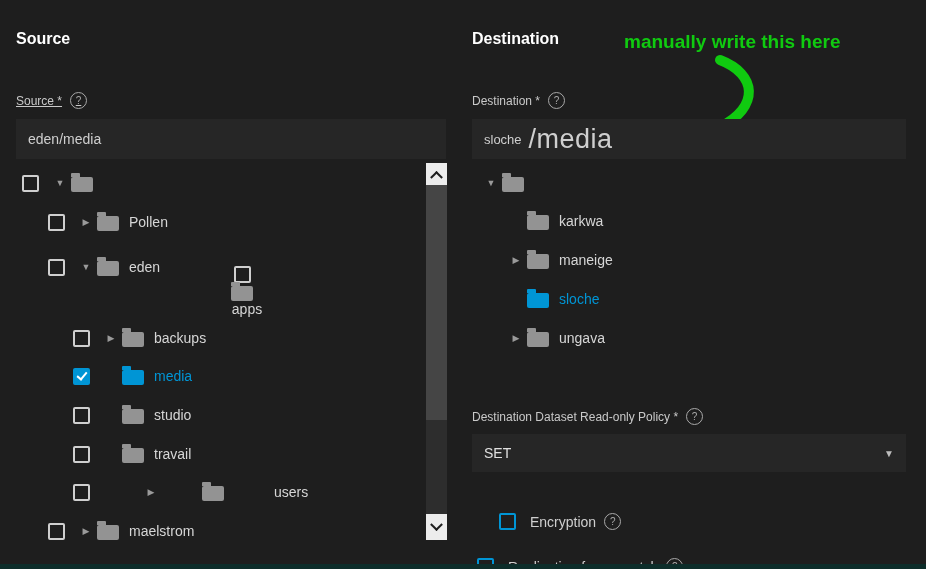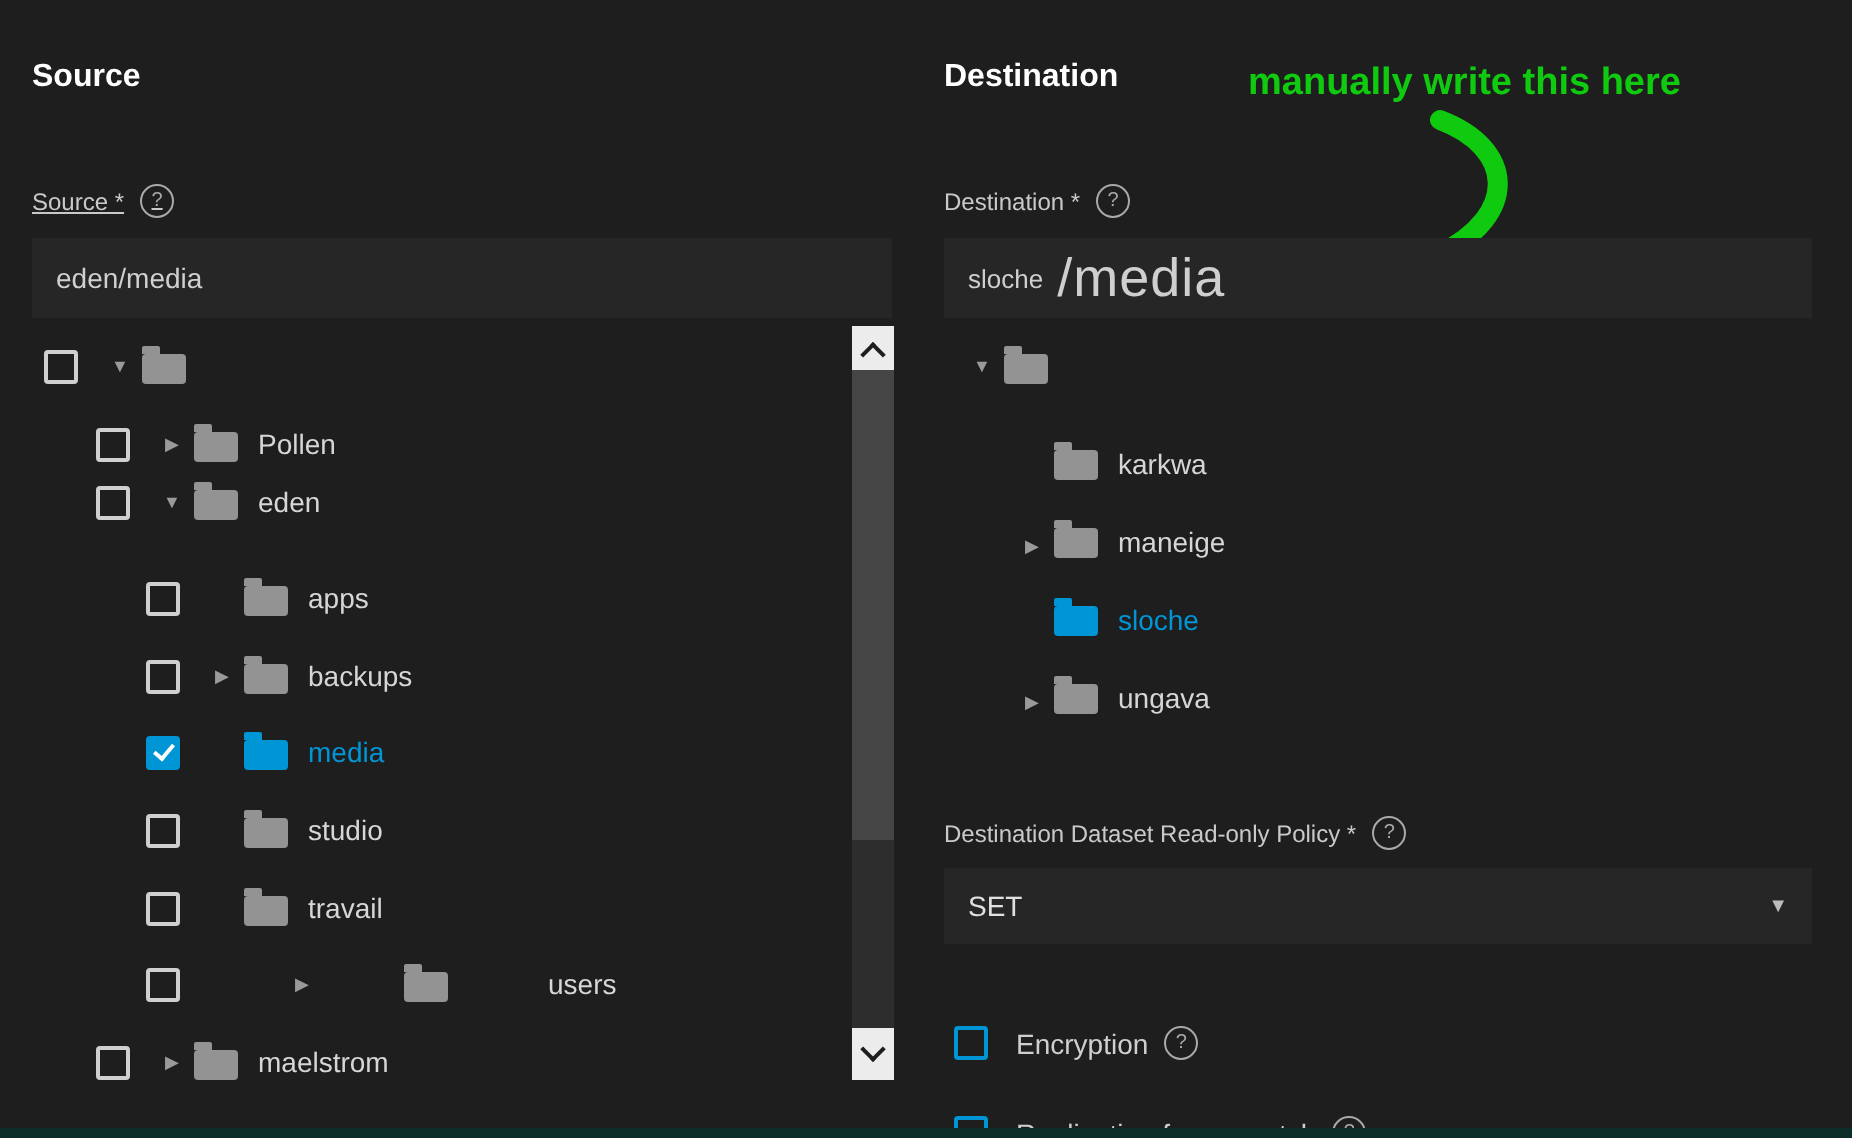--- a/index.html
+++ b/index.html
@@ -16,21 +16,21 @@
     width:15px;height:15px;border:1px solid #a9a9a9;border-radius:50%;
     color:#a9a9a9;font-size:10px;margin-left:8px;flex:none;cursor:pointer;}
   .help::before{content:"?";}
   .tinput{background:#262626;display:flex;align-items:center;
     padding:0 12px;color:#cfcfcf;font-size:14px;box-sizing:border-box;cursor:text;}
   .big-val{font-size:27px;color:#cfcfcf;margin-left:7px;font-weight:300;letter-spacing:.5px;}
   .tree{overflow:hidden;}
   .row{position:absolute;left:0;right:26px;height:38px;display:flex;align-items:center;
     font-size:14px;color:#d6d6d6;cursor:pointer;}
   .lvl0{padding-left:6px;} .lvl1{padding-left:32px;} .lvl2{padding-left:57px;}
-  .dlvl0{padding-left:8px;} .dlvl1{padding-left:33px;align-items:flex-end;}
+  .dlvl0{padding-left:8px;} .dlvl1{padding-left:33px;}
   .cb{width:17px;height:17px;border:2px solid #cfcfcf;border-radius:2px;
     margin-right:10px;flex:none;box-sizing:border-box;position:relative;cursor:pointer;}
   .cb.checked{background:#0095d5;border-color:#0095d5;}
   .cb.checked::after{content:"";position:absolute;left:4px;top:0px;width:4px;height:8px;
     border:solid #fff;border-width:0 2px 2px 0;transform:rotate(40deg);}
   .cb.blue-outline{border-color:#0095d5;}
   .exp{width:22px;flex:none;color:#9a9a9a;font-size:9px;text-align:center;cursor:pointer;}
   .exp.right::before{content:"▶";}
   .exp.down::before{content:"▼";}
   .folder{width:22px;height:15px;background:#939393;border-radius:2px;position:relative;
@@ -80,28 +80,28 @@
       <span class="folder"></span>
     </div>
 
     <div class="row lvl1" style="top:40px;">
       <span class="cb"></span>
       <span class="exp right"></span>
       <span class="folder"></span>
       <span class="lbl">Pollen</span>
     </div>
 
-    <div class="row lvl1" style="top:69px;">
+    <div class="row lvl1" style="top:85px;">
       <span class="cb"></span>
       <span class="exp down"></span>
       <span class="folder"></span>
       <span class="lbl">eden</span>
     </div>
 
-    <div class="row lvl2" style="top:117px;">
+    <div class="row lvl2" style="top:103px;flex-direction:column;">
       <span class="cb"></span>
       <span class="exp"></span>
       <span class="folder"></span>
       <span class="lbl">apps</span>
     </div>
 
     <div class="row lvl2" style="top:194px;">
       <span class="cb checked"></span>
       <span class="exp"></span>
       <span class="folder blue"></span>
@@ -211,21 +211,21 @@
 <div class="abs field-label" style="left:472px;top:408px;">
   <span>Destination Dataset Read-only Policy *</span>
   <span class="help"></span>
 </div>
 
 <div class="abs select" style="left:472px;top:434px;width:434px;height:38px;">
   <span>SET</span>
   <span class="caret"></span>
 </div>
 
-<div class="abs check-row" style="left:477px;top:513px;">
+<div class="abs check-row" style="left:499px;top:513px;">
   <span class="cb blue-outline"></span>
   <span>Encryption</span>
   <span class="help"></span>
 </div>
 
 <div class="abs check-row" style="left:477px;top:558px;">
   <span class="cb blue-outline"></span>
   <span>Replication from scratch</span>
   <span class="help"></span>
 </div>

